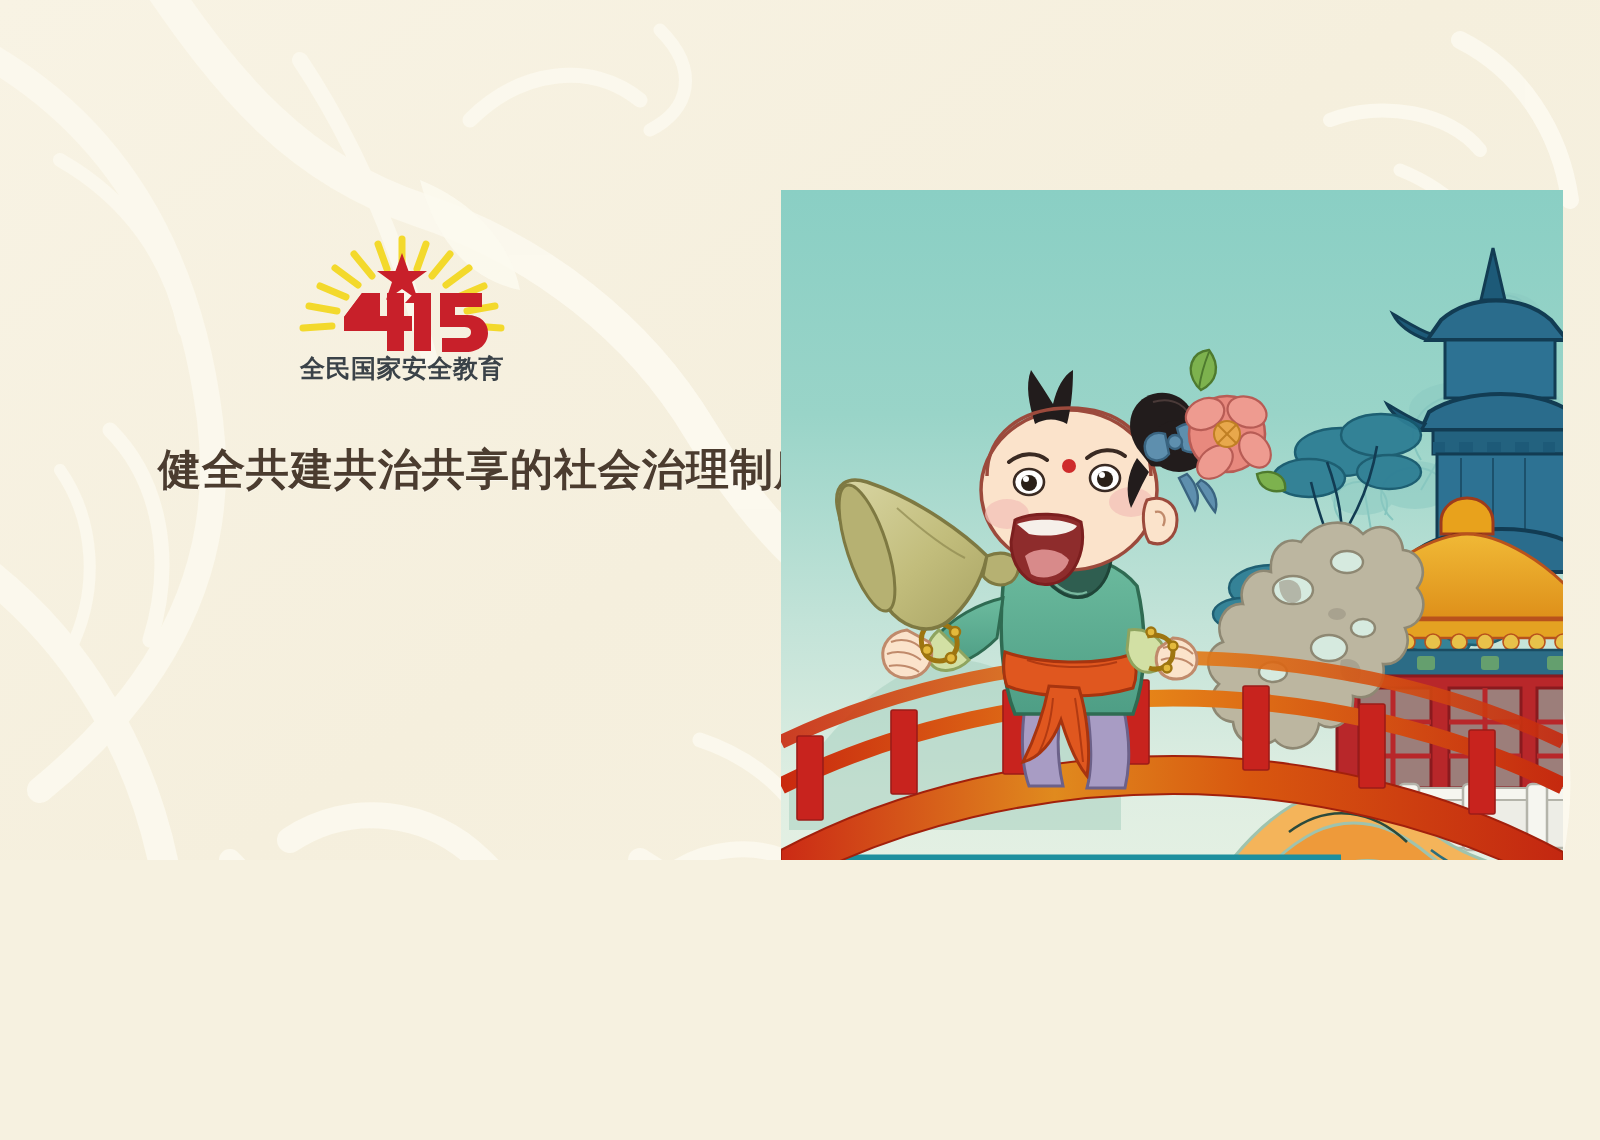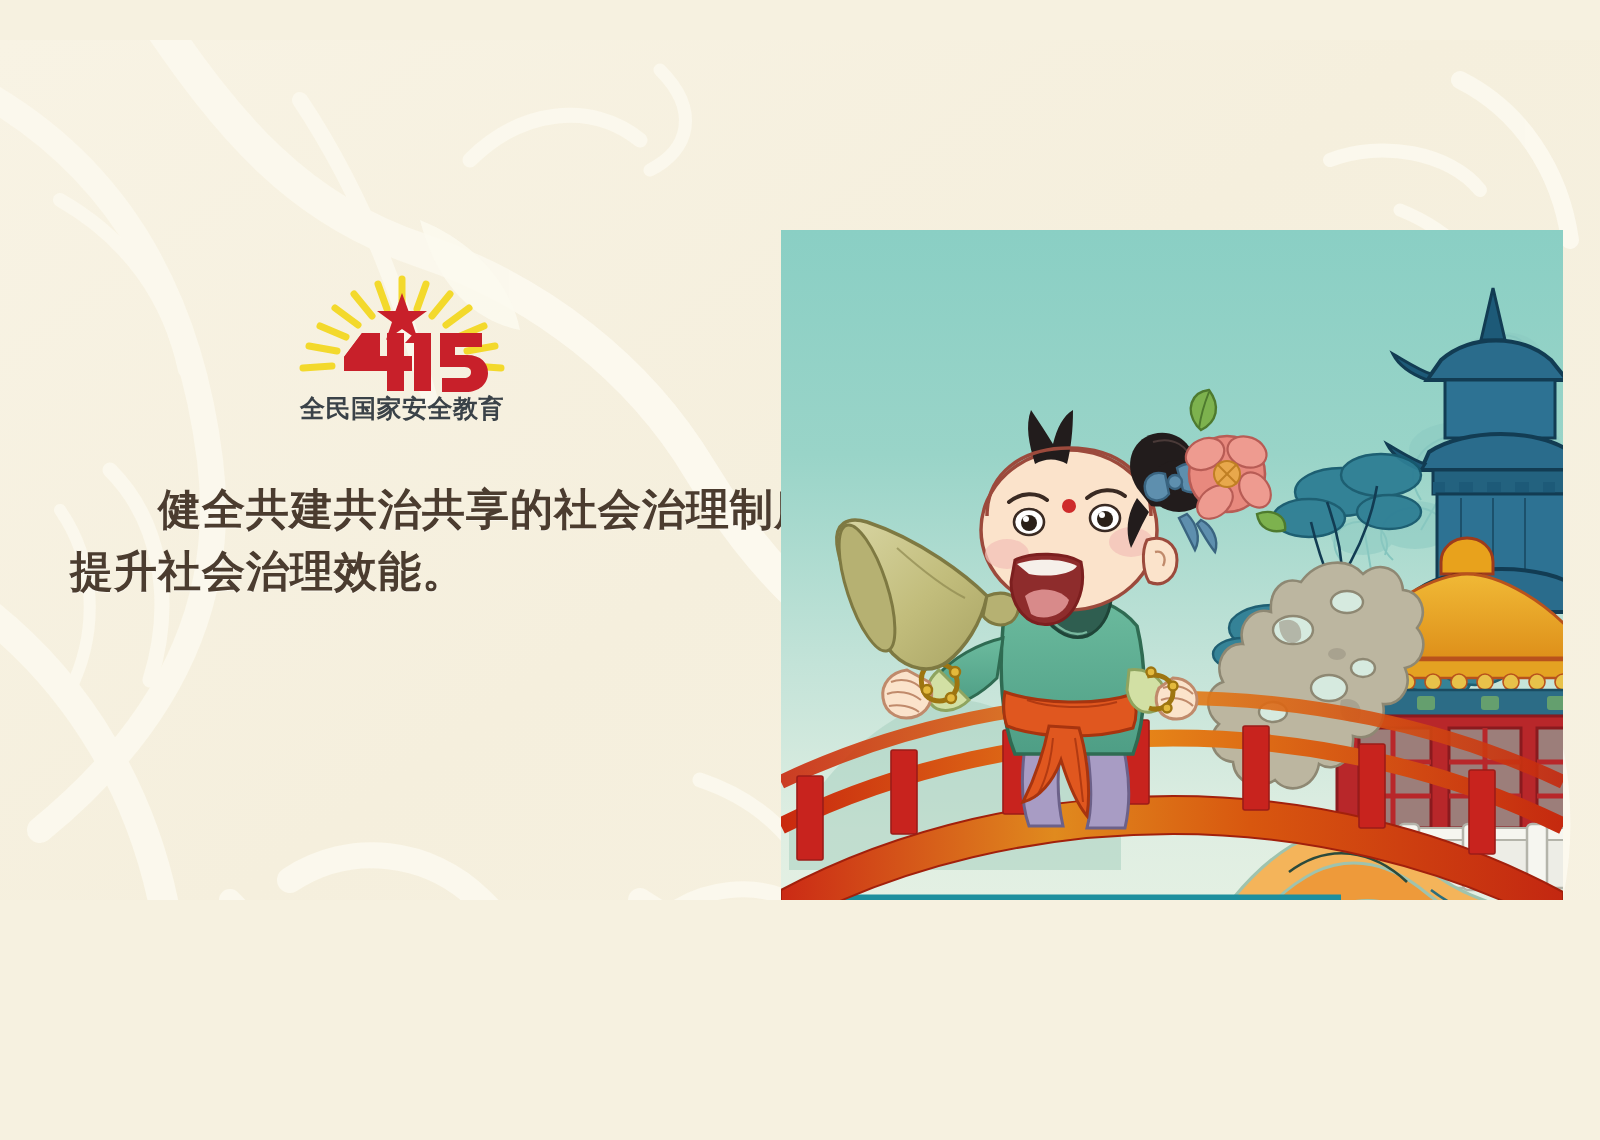--- a/index.html
+++ b/index.html
@@ -1,21 +1,21 @@
 <!DOCTYPE html>
 <html><head>
 <meta charset="utf-8">
 <style>
   html,body{margin:0;padding:0;}
   body{
     width:1600px;height:1140px;overflow:hidden;
     font-family:"Liberation Sans","DejaVu Sans",sans-serif;
     background:#F6F1E0;
   }
-  .stage{position:relative;width:1600px;height:860px;overflow:hidden;background:#F6F1E0;margin-top:40px;}
+  .stage{position:relative;width:1600px;height:860px;overflow:hidden;background:#F6F1E0;}
 
   
   .bg-pattern{position:absolute;inset:0;overflow:hidden;}
   .bg-pattern svg{position:absolute;inset:0;width:1600px;height:1140px;display:block;}
 
   
   .left-col{position:absolute;left:0;top:0;width:781px;height:1140px;}
 
   .logo-wrap{position:absolute;left:292px;top:231px;width:220px;height:155px;}
   .logo-wrap svg{display:block;}
@@ -126,21 +126,20 @@
                    L150,121 L150,107 L172,107 C176,107 179,105 179,101
                    C179,97 176,96 171,96 L148,96 Z"></path>
         </g>
 
         <text x="110" y="146" text-anchor="middle" font-family="'Liberation Sans','DejaVu Sans',sans-serif" font-size="25" font-weight="bold" fill="#3A4248" letter-spacing="0.5">全民国家安全教育</text>
       </svg>
     </div>
 
     <div class="slogan">
       <span class="ln">　　健全共建共治共享的社会治理制度，</span>
-      <span class="ln">提升社会治理效能。</span>
     </div>
   </div>
 
   <div class="panel">
     <svg viewBox="0 0 782 748" preserveAspectRatio="none" aria-hidden="true">
       <defs>
         <linearGradient id="sky" x1="0" y1="0" x2="0" y2="1">
           <stop offset="0%" stop-color="#8ACFC4"></stop>
           <stop offset="30%" stop-color="#99D4C8"></stop>
           <stop offset="58%" stop-color="#C3E3D8"></stop>

